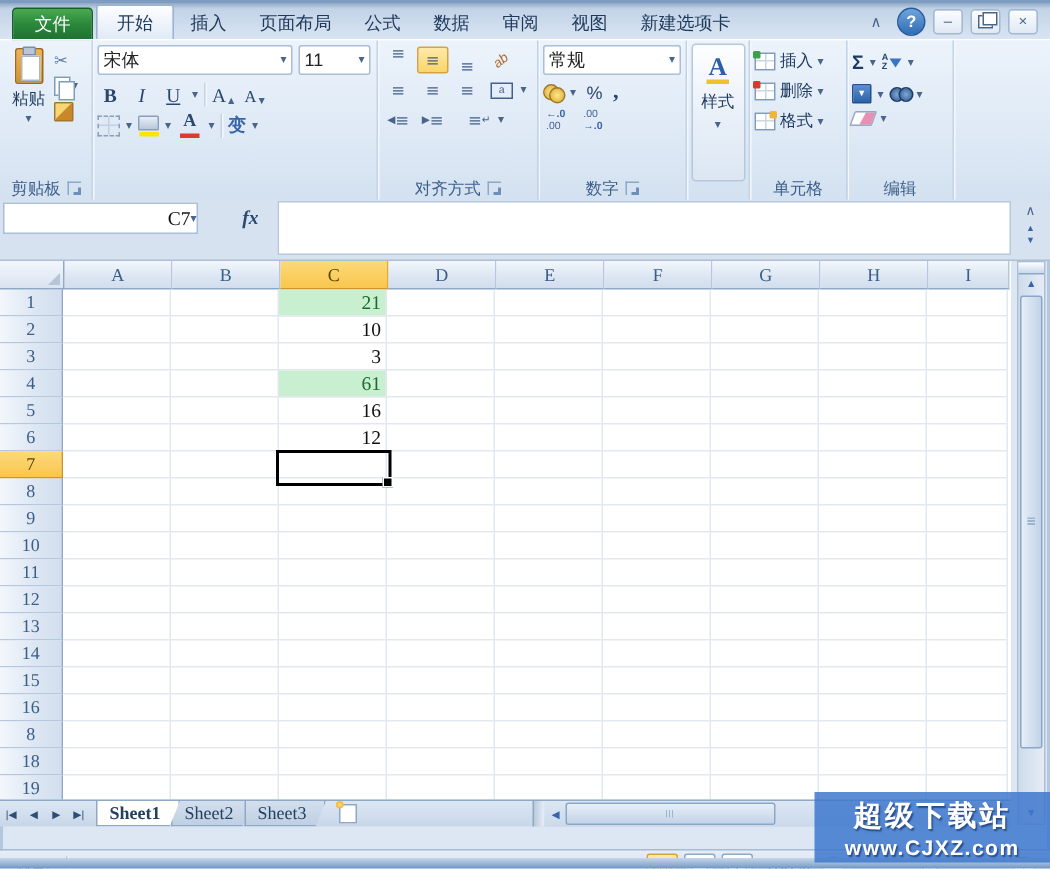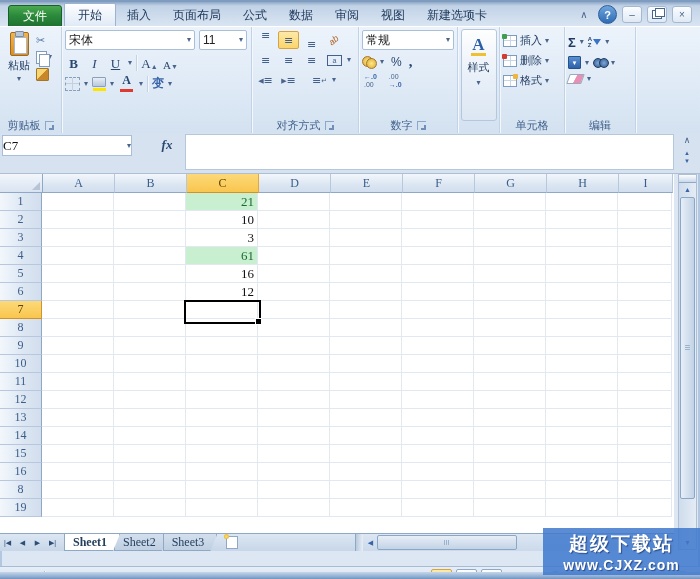--- a/index.html
+++ b/index.html
@@ -133,21 +133,21 @@
     background:radial-gradient(#7fa8d8,#2d5488);border:1px solid #1d3c66;}
   .binoc::after{left:6px;}
   .eraser{width:13px;height:8px;background:linear-gradient(100deg,#fff 45%,#e88fb3 50%);
     border:1px solid #9aa9bd;transform:skewX(-20deg);border-radius:1px;}
   
   .fbar{position:absolute;left:0;top:133px;right:0;height:40px;background:#d6e2ef;
     border-bottom:1px solid #aebfd4;}
   .namebox{position:absolute;left:2px;top:2px;width:128px;height:19px;background:#fff;
     border:1px solid #a9bed8;display:flex;align-items:center;
     font-family:"Liberation Serif",serif;font-size:13px;color:#111;}
-  .namebox .nm{flex:1;text-align:left;}
+  .namebox .nm{flex:1;text-align:right;}
   .fxbtn{position:absolute;left:152px;top:3px;width:30px;height:18px;display:flex;align-items:center;
     justify-content:center;font-family:"Liberation Serif",serif;font-style:italic;font-weight:bold;
     font-size:13px;color:#2a4a73;}
   .finput{position:absolute;left:185px;top:1px;right:26px;bottom:3px;background:#fff;
     border:1px solid #b5c7dd;font-size:12px;padding:2px 4px;color:#111;}
   .fctrl{position:absolute;right:3px;top:2px;width:20px;bottom:3px;display:flex;flex-direction:column;
     align-items:center;color:#4a658c;}
   .fctrl .chev2{font-size:9px;}
   .fctrl .ud{display:flex;flex-direction:column;font-size:6px;line-height:1.4;color:#3a64a8;margin-top:4px;}
   
@@ -733,20 +733,32 @@
           <div class="cell"></div>
           <div class="cell"></div>
           <div class="cell"></div>
           <div class="cell"></div>
           <div class="cell"></div>
           <div class="cell"></div>
           <div class="cell"></div>
           <div class="cell last"></div>
         </div>
         <div class="grow">
+          <div class="rowhead">18</div>
+          <div class="cell"></div>
+          <div class="cell"></div>
+          <div class="cell"></div>
+          <div class="cell"></div>
+          <div class="cell"></div>
+          <div class="cell"></div>
+          <div class="cell"></div>
+          <div class="cell"></div>
+          <div class="cell last"></div>
+        </div>
+        <div class="grow">
           <div class="rowhead">19</div>
           <div class="cell"></div>
           <div class="cell"></div>
           <div class="cell"></div>
           <div class="cell"></div>
           <div class="cell"></div>
           <div class="cell"></div>
           <div class="cell"></div>
           <div class="cell"></div>
           <div class="cell last"></div>

